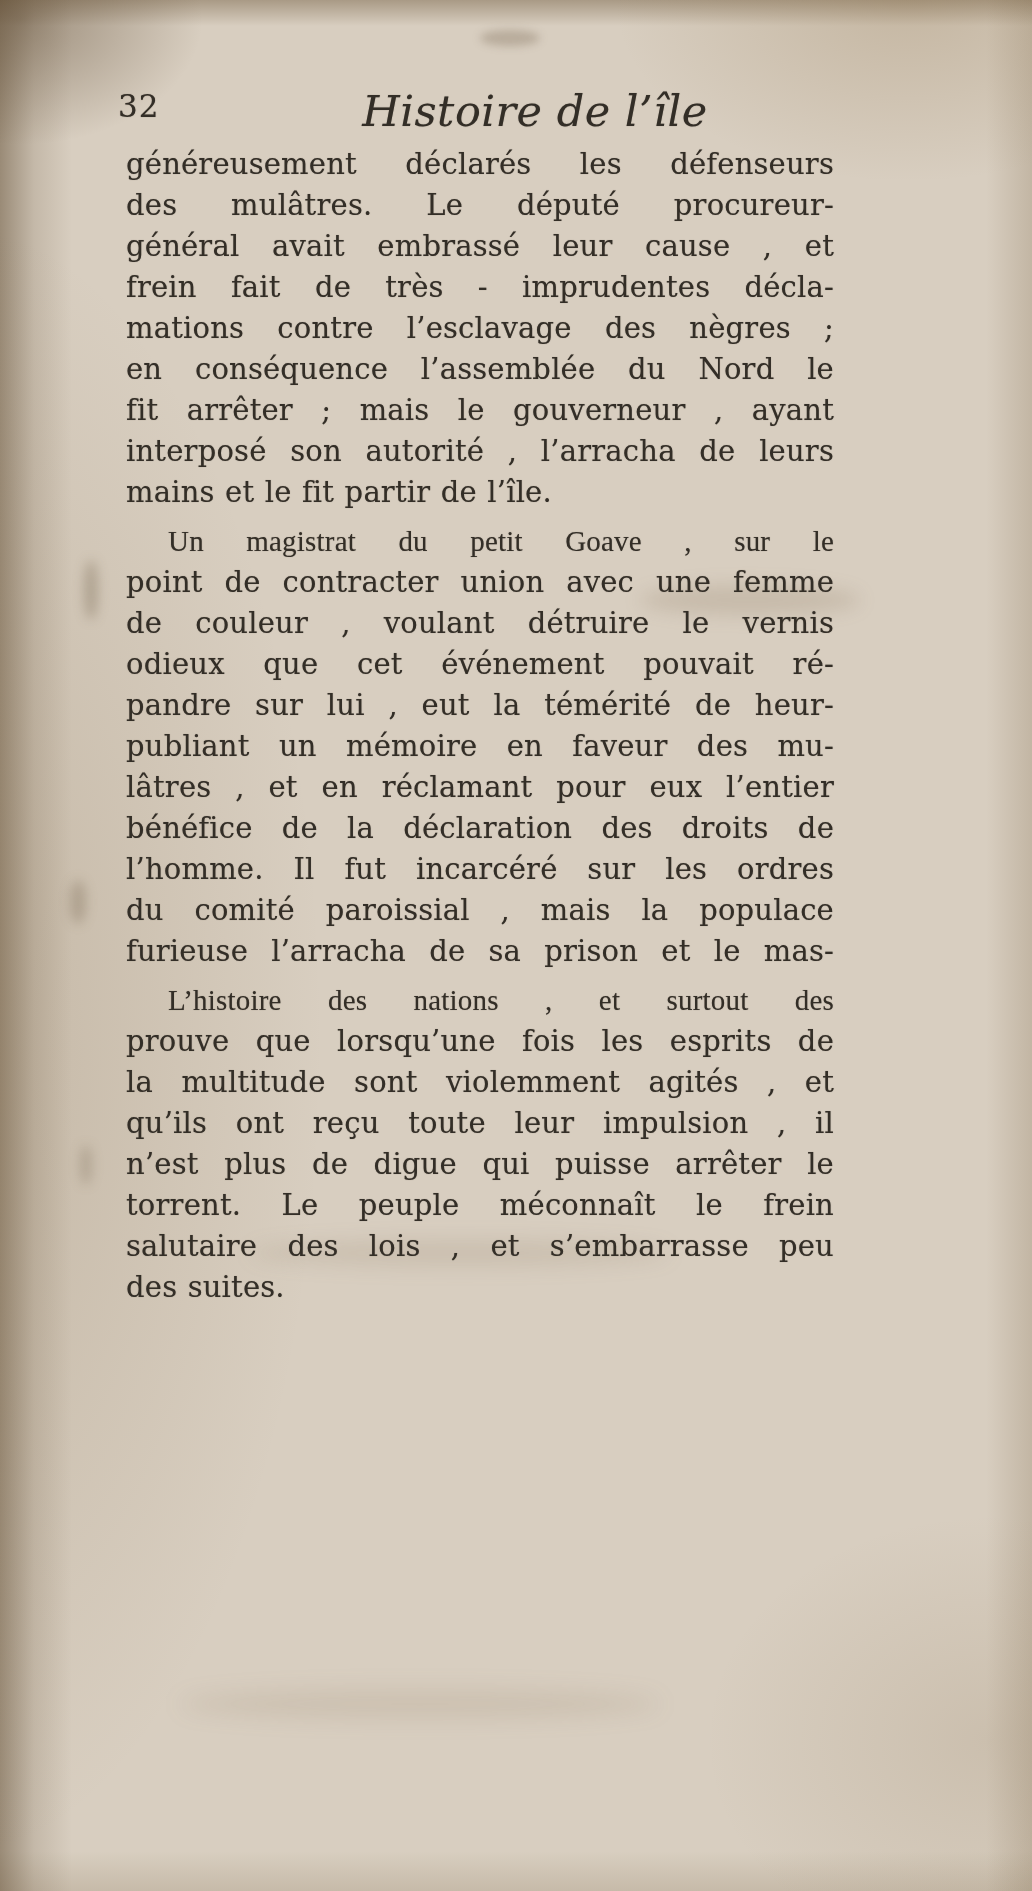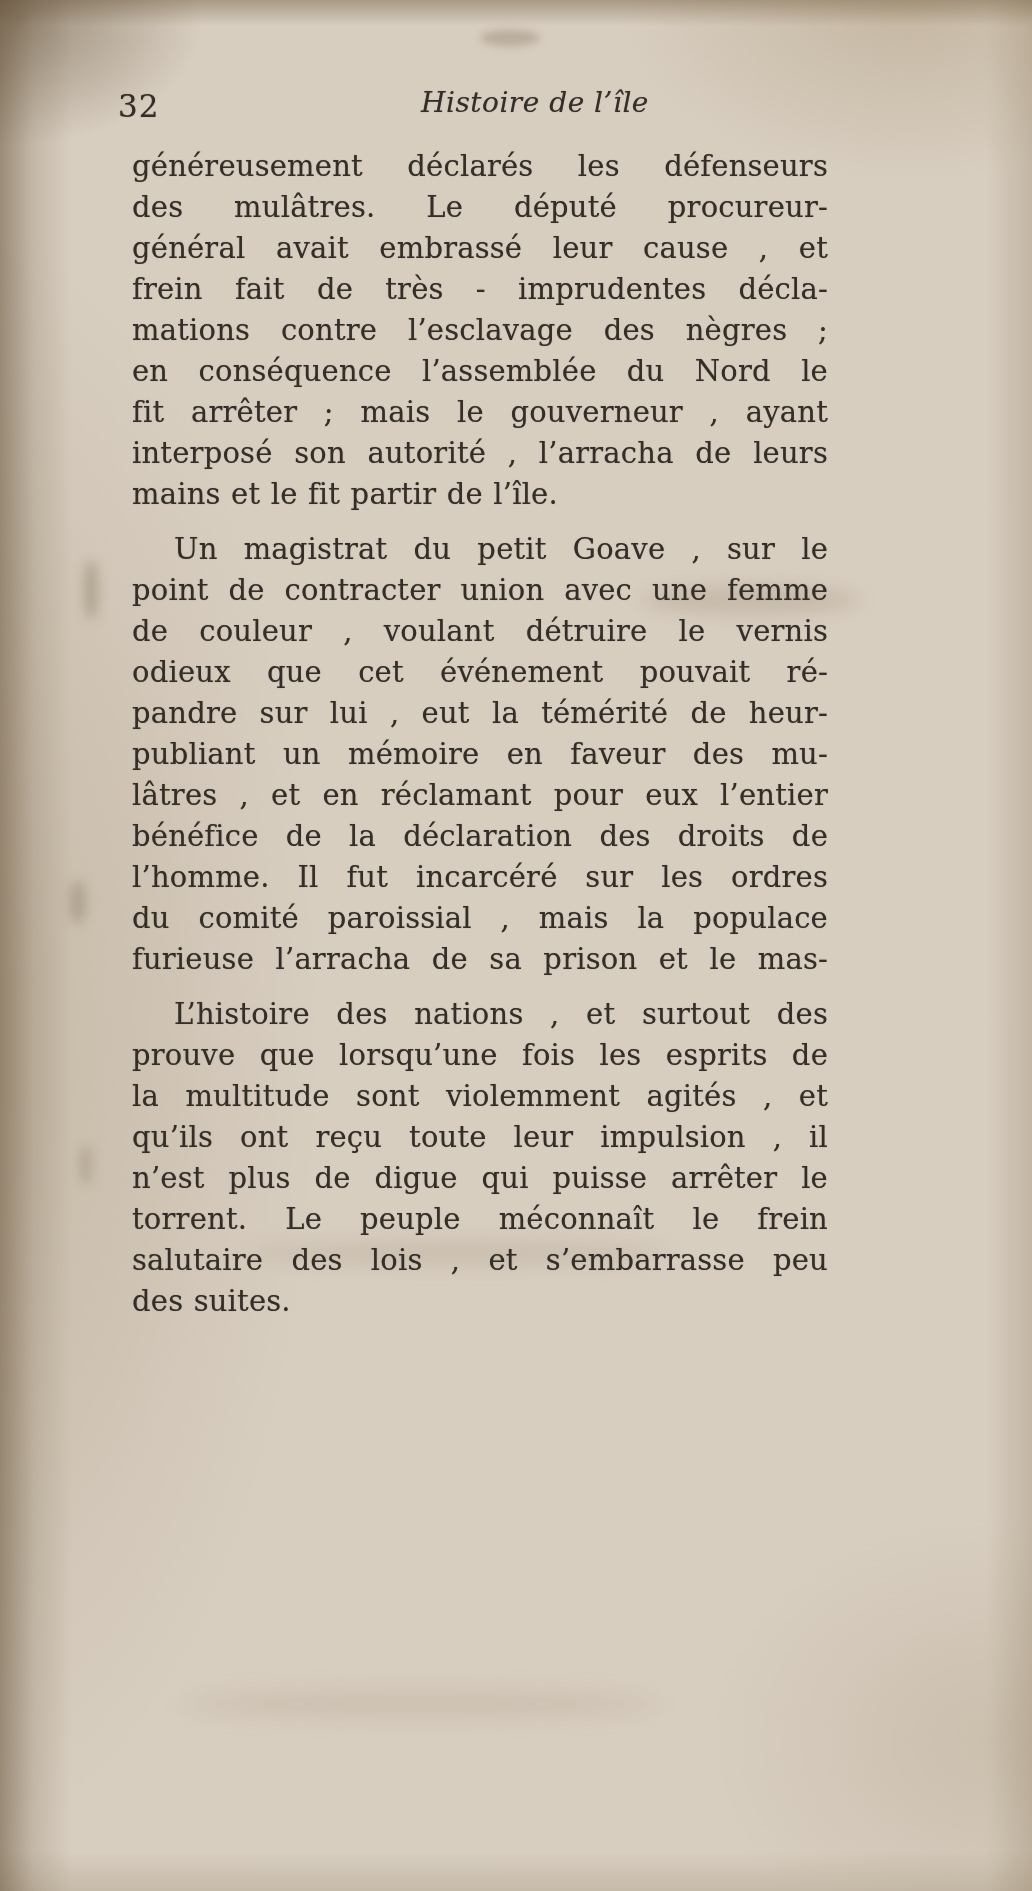--- a/index.html
+++ b/index.html
@@ -39,43 +39,43 @@
     left: 0;
     top: 2px;
     font-size: 31px;
     letter-spacing: 1px;
     text-shadow: 0 0 1px rgba(40,32,20,0.45);
   }
   .running-title {
     display: block;
     text-align: center;
     font-style: italic;
-    font-size: 28px;
+    font-size: 43px;
     letter-spacing: 0.5px;
     text-shadow: 0 0 1px rgba(40,32,20,0.40);
   }
 
   .textblock { width: 724px; }
 
-  .para { margin: 14px; padding: 0; }
+  .para { margin: 8px; padding: 0; }
 
   .line {
     display: block;
     height: 41px;
     line-height: 41px;
     font-size: 29px;
     letter-spacing: 0.2px;
     word-spacing: 1px;
     white-space: normal;
     text-align: justify;
     text-align-last: justify;
     text-shadow: 0 0 1px rgba(40,32,20,0.38);
   }
   .line.last { text-align-last: left; }
-  .line.indent { text-indent: 42px; }
+  .line.indent { text-indent: 42px; font-family: Liberation Serif, serif; }
 
   
   .stain {
     position: absolute;
     pointer-events: none;
     border-radius: 50%;
     filter: blur(6px);
   }
   .stain.s1 { left: 84px;  top: 560px;  width: 14px; height: 60px; background: rgba(90,72,48,0.28); }
   .stain.s2 { left: 70px;  top: 880px;  width: 16px; height: 44px; background: rgba(90,72,48,0.25); }

